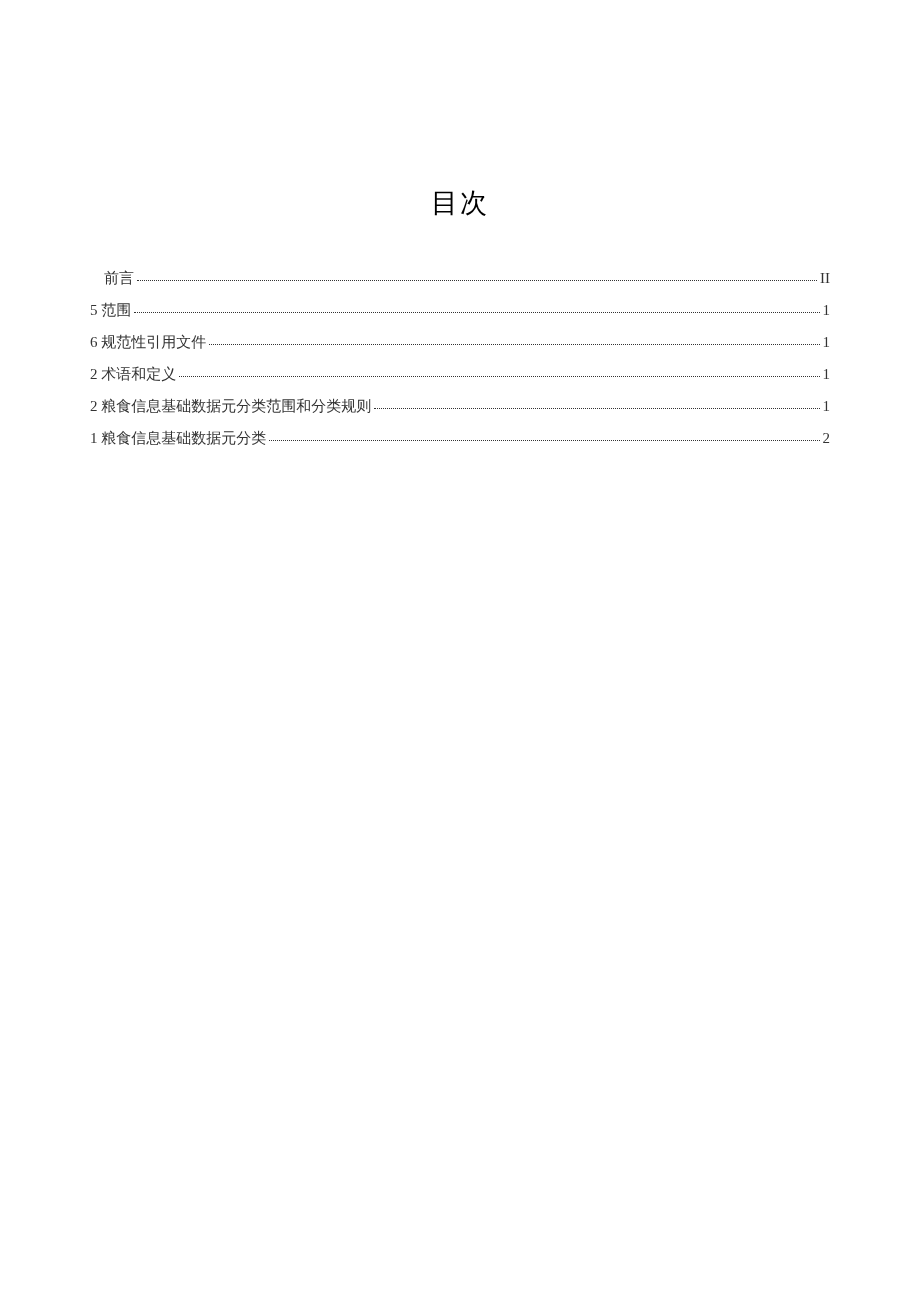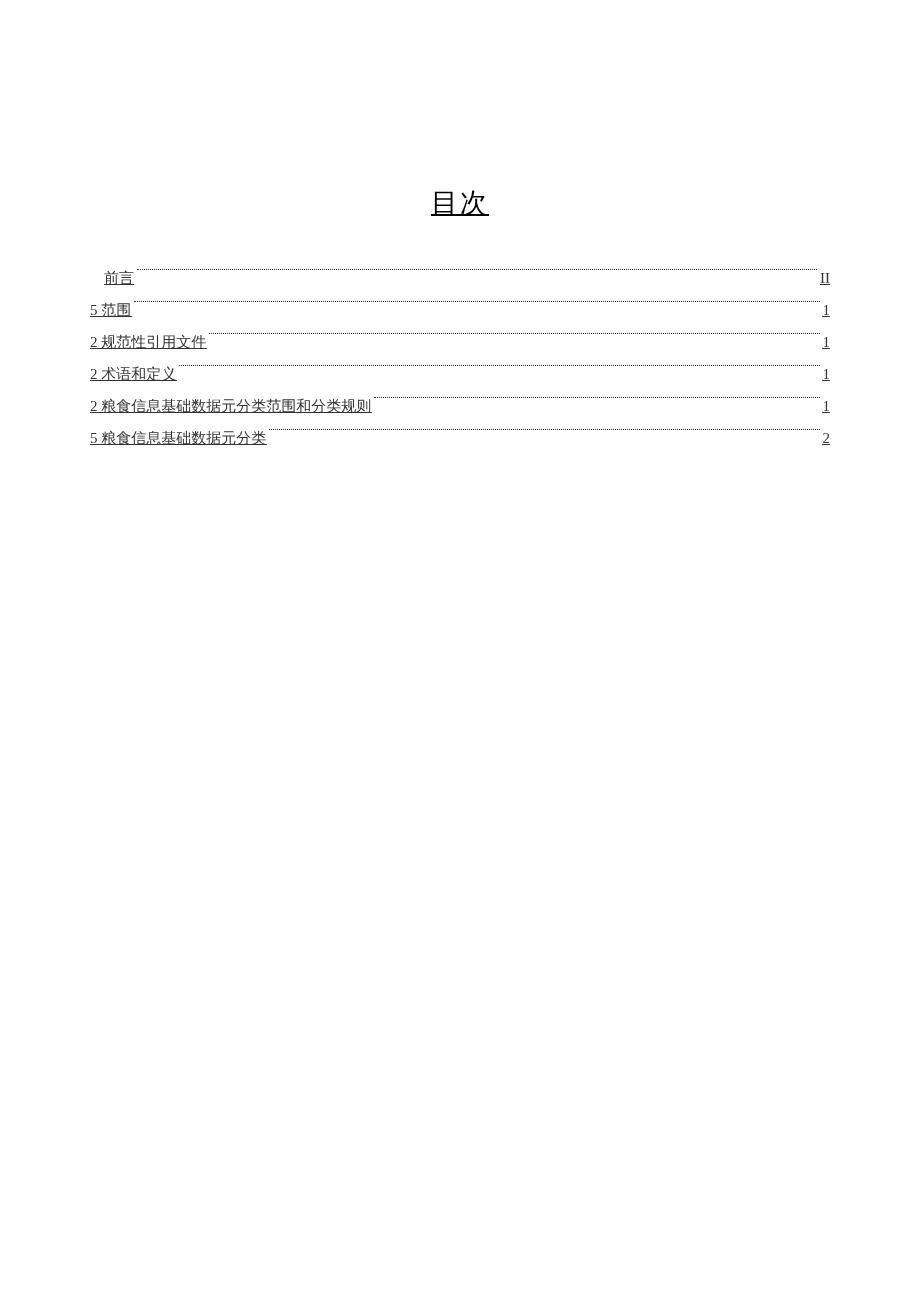--- a/index.html
+++ b/index.html
@@ -1,19 +1,18 @@
 <!DOCTYPE html>
 <html><head>
   <meta charset="utf-8">
   <style>
     * {
       margin: 0;
       padding: 0;
       box-sizing: border-box;
-      text-decoration: underline;
     }
     body {
       width: 920px;
       height: 1301px;
       background: #ffffff;
       font-family: "SimSun", "宋体", serif;
       color: #333333;
       position: relative;
     }
     .page-container {
@@ -26,21 +25,21 @@
       text-align: center;
       color: #000000;
       margin-bottom: 50px;
       letter-spacing: 2px;
     }
     .toc-list {
       list-style: none;
     }
     .toc-entry {
       display: flex;
-      align-items: flex-start;
+      align-items: flex-end;
       font-size: 15px;
       color: #333333;
       line-height: 1;
       margin-bottom: 17px;
       white-space: nowrap;
     }
     .toc-label {
       flex-shrink: 0;
     }
     .toc-label-indent {
@@ -69,33 +68,33 @@
       <span class="toc-label toc-label-indent">前言</span>
       <span class="toc-dots"></span>
       <span class="toc-page">II</span>
     </li>
     <li class="toc-entry">
       <span class="toc-label">5 范围</span>
       <span class="toc-dots"></span>
       <span class="toc-page">1</span>
     </li>
     <li class="toc-entry">
-      <span class="toc-label">2 规范性引用文件</span>
+      <span class="toc-label">6 规范性引用文件</span>
       <span class="toc-dots"></span>
       <span class="toc-page">1</span>
     </li>
     <li class="toc-entry">
       <span class="toc-label">2 术语和定义</span>
       <span class="toc-dots"></span>
       <span class="toc-page">1</span>
     </li>
     <li class="toc-entry">
       <span class="toc-label">2 粮食信息基础数据元分类范围和分类规则</span>
       <span class="toc-dots"></span>
       <span class="toc-page">1</span>
     </li>
     <li class="toc-entry">
-      <span class="toc-label">5 粮食信息基础数据元分类</span>
+      <span class="toc-label">1 粮食信息基础数据元分类</span>
       <span class="toc-dots"></span>
       <span class="toc-page">2</span>
     </li>
   </ul>
 </div>
 
 </body></html>

